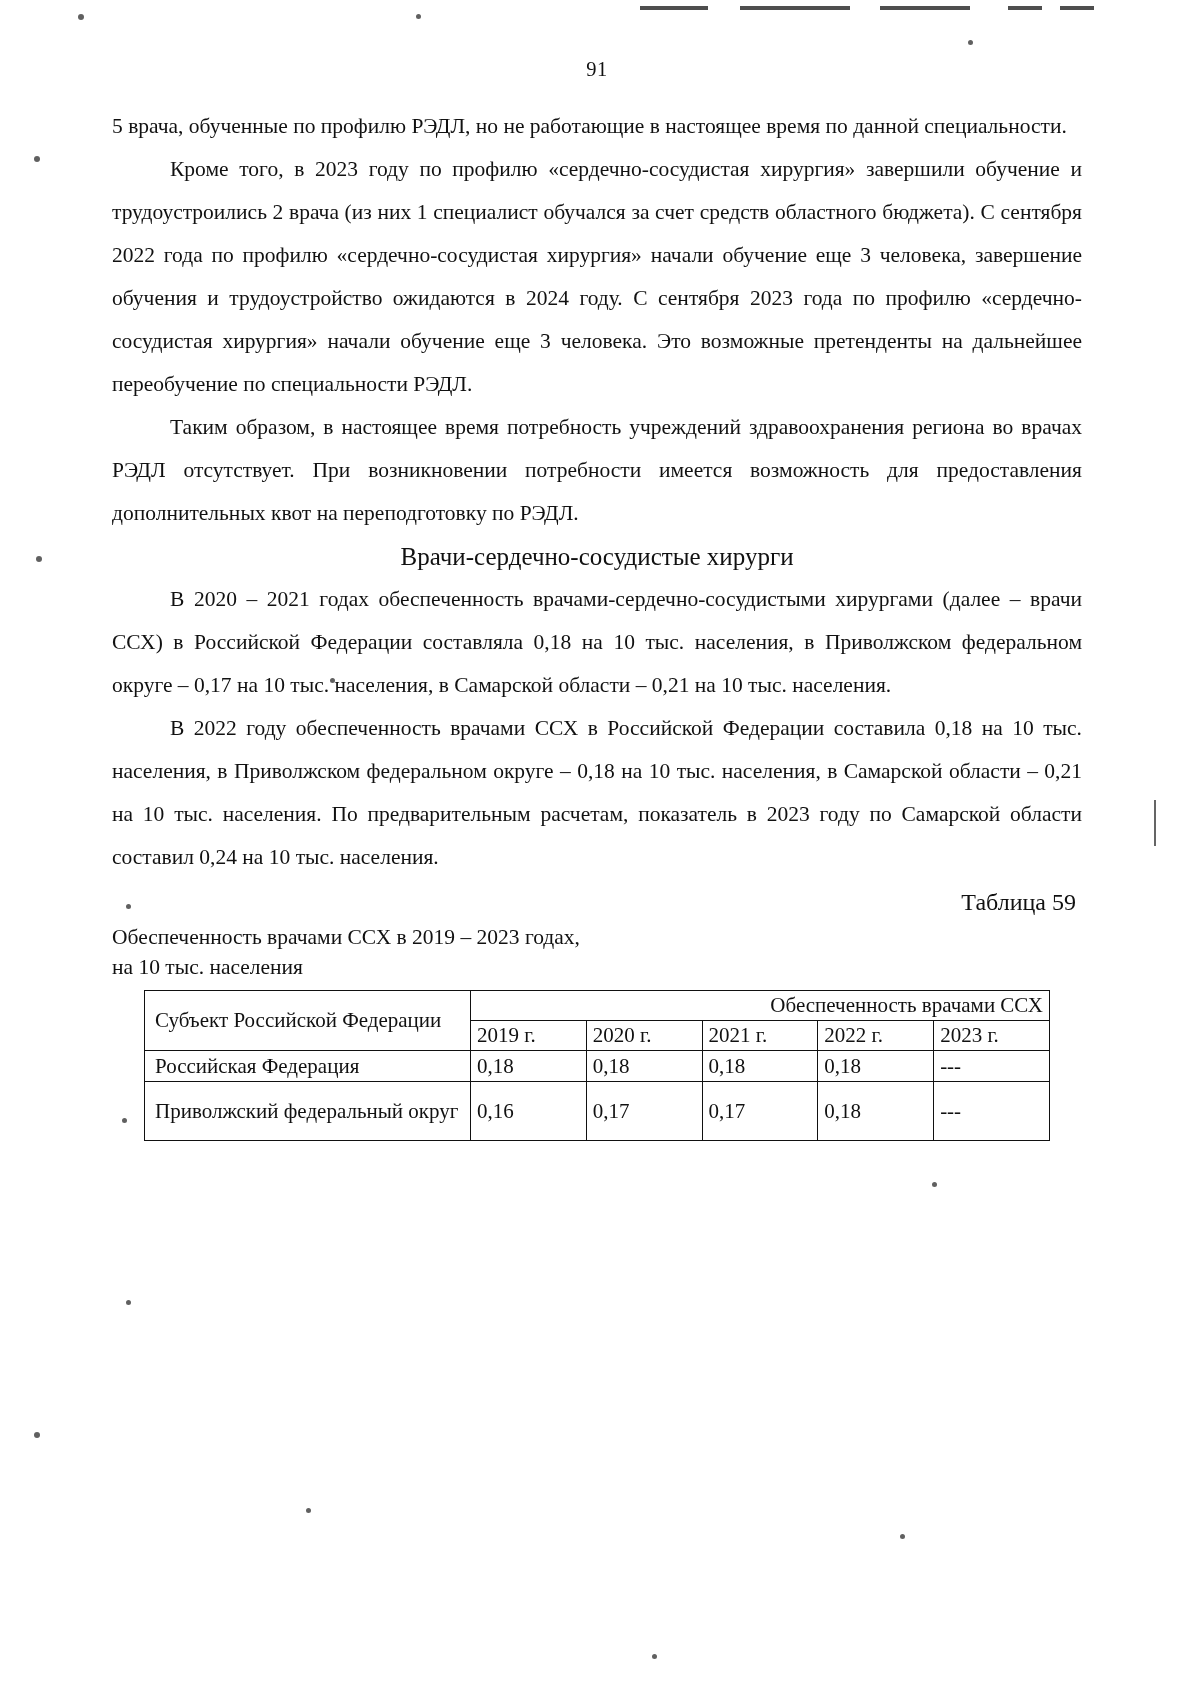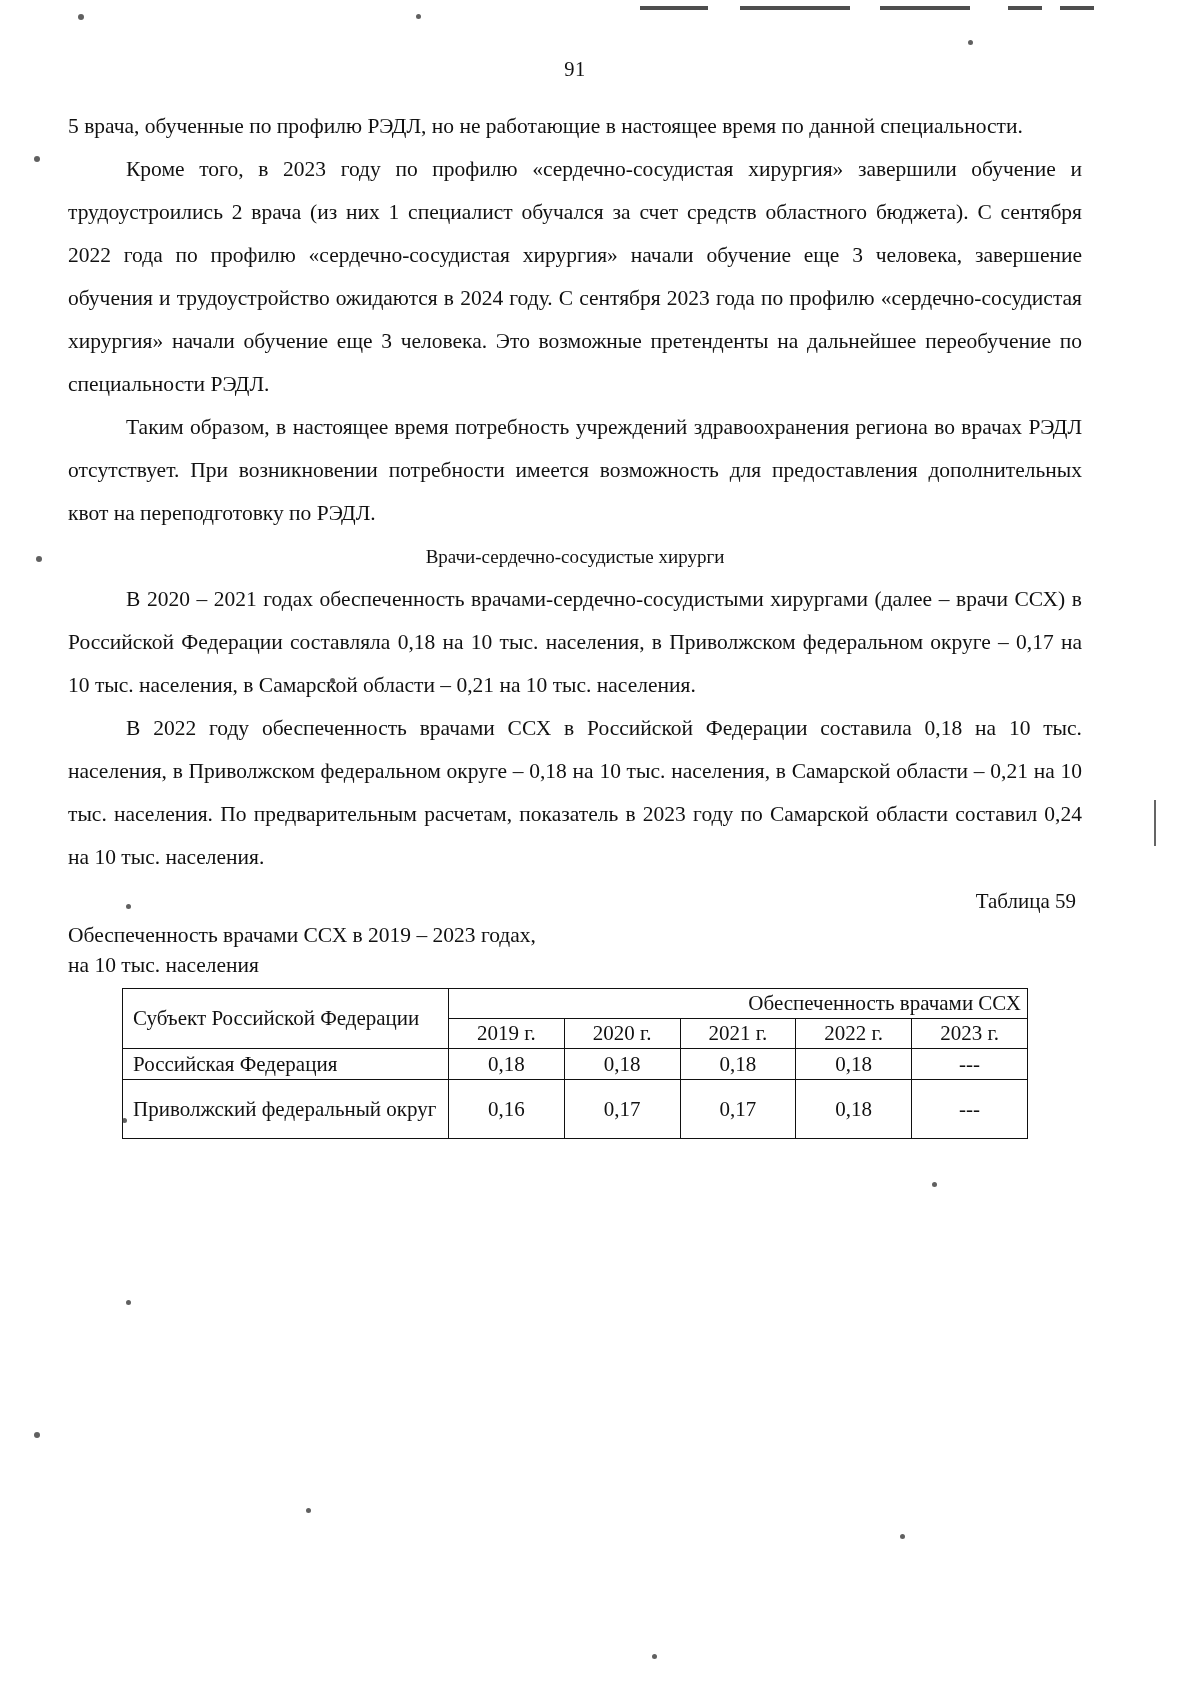--- a/index.html
+++ b/index.html
@@ -14,48 +14,48 @@
     font-family: "Liberation Serif", "DejaVu Serif", serif;
     color: #111111;
     overflow: hidden;
   }
   .page {
     position: absolute;
     left: 0; top: 0;
     width: 1200px;
     height: 1697px;
     box-sizing: border-box;
-    padding: 48px 118px 40px 68px;
+    padding: 48px 118px 40px 112px;
   }
   .page-number {
     text-align: center;
     font-size: 20.5px;
     margin: 10px 0 24px 0;
     letter-spacing: 0.5px;
   }
   p.body-text {
     font-size: 21.5px;
     line-height: 43px;
     text-align: justify;
     text-justify: inter-word;
     margin: 0 0 0 0;
     text-indent: 58px;
     hyphens: manual;
   }
   p.no-indent {
     text-indent: 0;
   }
   .center-head {
-    font-size: 19px;
+    font-size: 25px;
     line-height: 43px;
     text-align: center;
     margin: 0;
   }
   .table-label {
-    font-size: 21px;
+    font-size: 24px;
     text-align: right;
     margin: 10px 0 6px 0;
     padding-right: 6px;
   }
   .table-title {
     font-size: 21.5px;
     text-align: left;
     line-height: 30px;
     margin: 0 0 8px 0;
   }
@@ -71,21 +71,20 @@
     font-weight: normal;
     vertical-align: middle;
   }
   .col-subject {
     width: 340px;
     text-align: left;
     padding-left: 10px !important;
   }
   .col-year {
     width: 113px;
-    text-align: center;
   }
   .hdr-span {
     text-align: right;
   }
   .row-tall td {
     height: 54px;
   }
   .subject-cell {
     line-height: 26px;
   }

